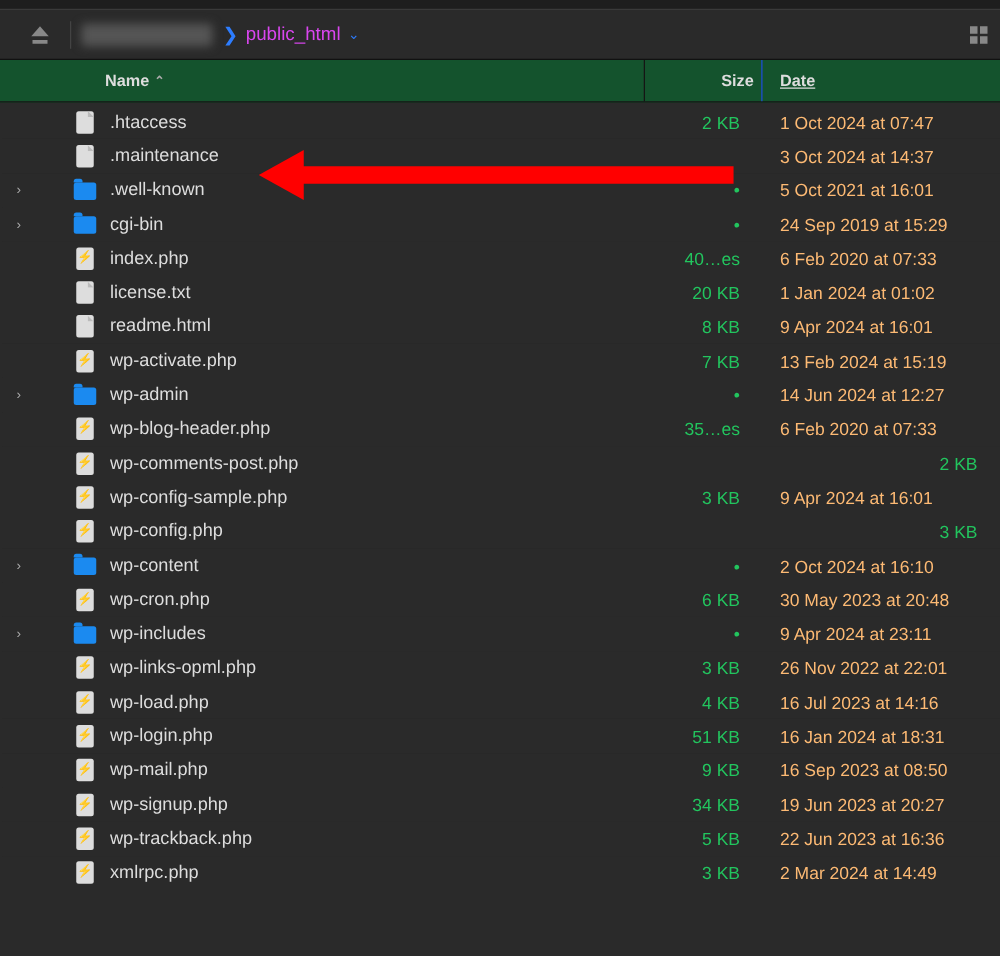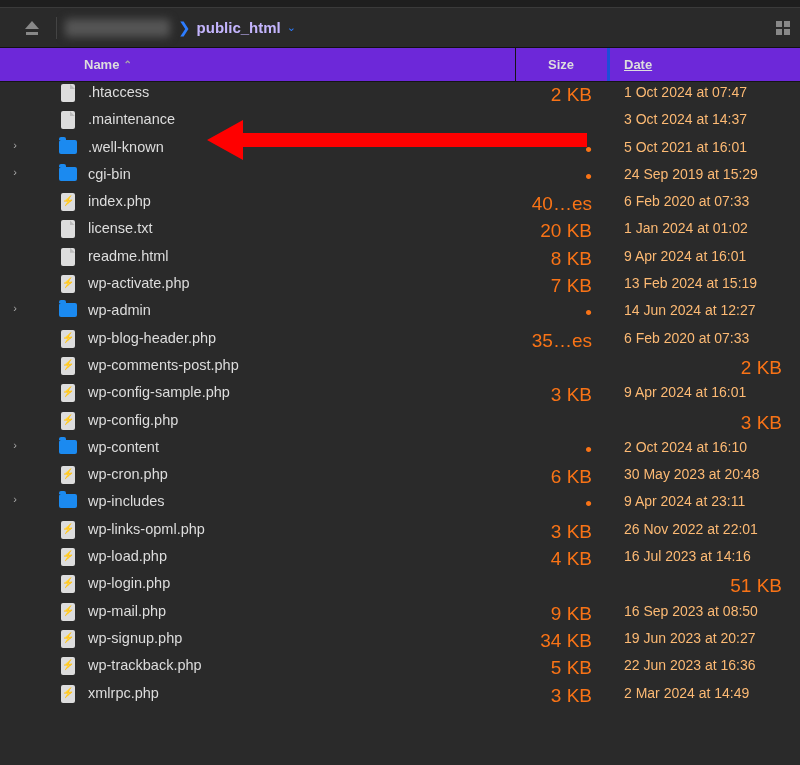--- a/index.html
+++ b/index.html
@@ -63,22 +63,22 @@
     filter: blur(4px);
     border-radius: 3px;
     margin-right: 6px;
   }
   .crumb-arrow {
     color: #2d7dff;
     font-size: 15px;
     margin: 0 6px 0 2px;
   }
   .crumb-current {
-    color: #c4b5fd;
-    font-weight: 700;
+    color: #d946ef;
+    font-weight: 400;
     font-size: 15px;
   }
   .crumb-chevron {
     color: #2d7dff;
     margin-left: 6px;
     font-size: 11px;
   }
   .spacer { flex: 1; }
   .grid-icon {
     width: 14px; height: 14px;
@@ -86,60 +86,60 @@
     grid-template-columns: 1fr 1fr;
     grid-template-rows: 1fr 1fr;
     gap: 2px;
   }
   .grid-icon span { background: #888; }
 
   .header-row {
     display: flex;
     align-items: flex-end;
     height: 34px;
-    background: #6d28d9;
+    background: #14532d;
     border-bottom: 1px solid #151515;
     font-size: 13px;
     color: #ddd;
     font-weight: 600;
   }
   .col-name-h {
     flex: 1;
     padding-left: 84px;
     border-right: 1px solid #151515;
     height: 100%;
     display: flex;
     align-items: center;
   }
   .sort-caret { font-size: 10px; margin-left: 4px; color: #aaa; }
   .col-size-h {
     width: 94px;
     text-align: right;
-    padding-right: 33px;
-    border-right: 3px solid #1d4ed8;
+    padding-right: 6px;
+    border-right: 1px solid #1d4ed8;
     height: 100%;
     display: flex;
     align-items: center;
     justify-content: flex-end;
   }
   .col-date-h {
     width: 190px;
     padding-left: 14px;
     height: 100%;
     display: flex;
     align-items: center;
     text-decoration: underline;
   }
   .file-list {
     padding-top: 2px;
     padding-left: 2px;
   }
   .row {
     display: flex;
-    align-items: flex-start;
+    align-items: center;
     height: 27.3px;
     background: #2a2a2a;
     position: relative;
   }
   .disclosure {
     width: 26px;
     text-align: center;
     color: #aaa;
     font-size: 11px;
   }
@@ -154,22 +154,22 @@
   .fname {
     flex: 1;
     color: #ddd;
     font-size: 14.5px;
     white-space: nowrap;
   }
   .fsize {
     width: 94px;
     text-align: right;
     padding-right: 18px;
-    color: #f97316;
-    font-size: 19px;
+    color: #22c55e;
+    font-size: 14px;
   }
   .fdate {
     width: 190px;
     padding-left: 14px;
     color: #fdba74;
     font-size: 14px;
     white-space: nowrap;
   }
   
   .icon-file {
@@ -420,20 +420,21 @@
       <div class="fsize">4 KB</div>
       <div class="fdate">16 Jul 2023 at 14:16</div>
     </div>
     <div class="row">
       <div class="disclosure"></div>
       <div class="icon-col">
         <div class="icon-php"></div>
       </div>
       <div class="fname">wp-login.php</div>
       <div class="fsize">51 KB</div>
+      <div class="fdate">16 Jan 2024 at 18:31</div>
     </div>
     <div class="row">
       <div class="disclosure"></div>
       <div class="icon-col">
         <div class="icon-php"></div>
       </div>
       <div class="fname">wp-mail.php</div>
       <div class="fsize">9 KB</div>
       <div class="fdate">16 Sep 2023 at 08:50</div>
     </div>

